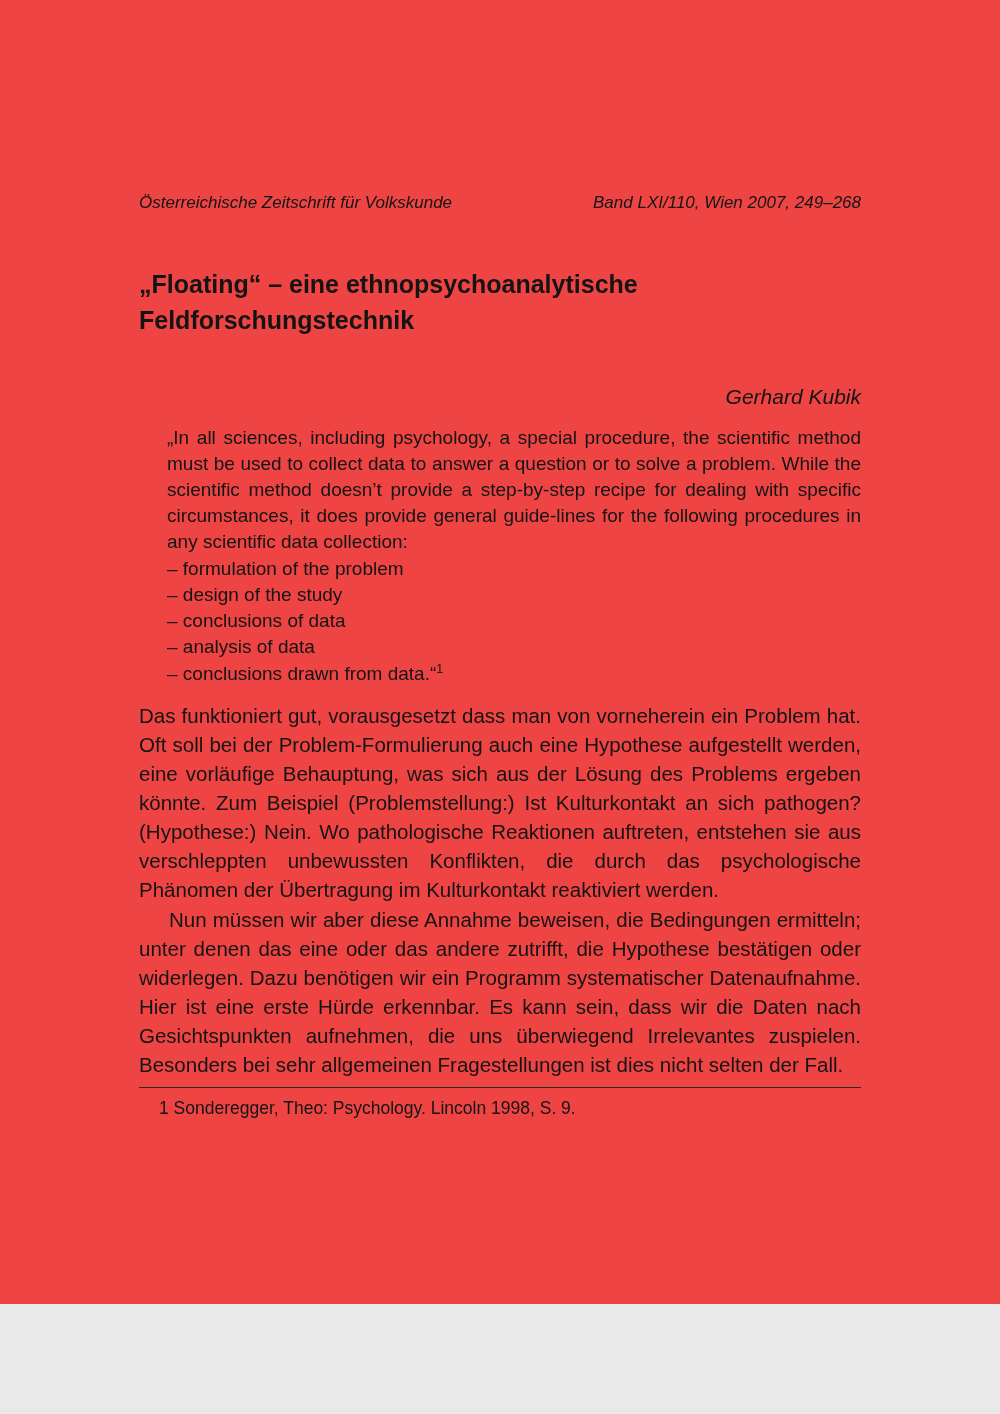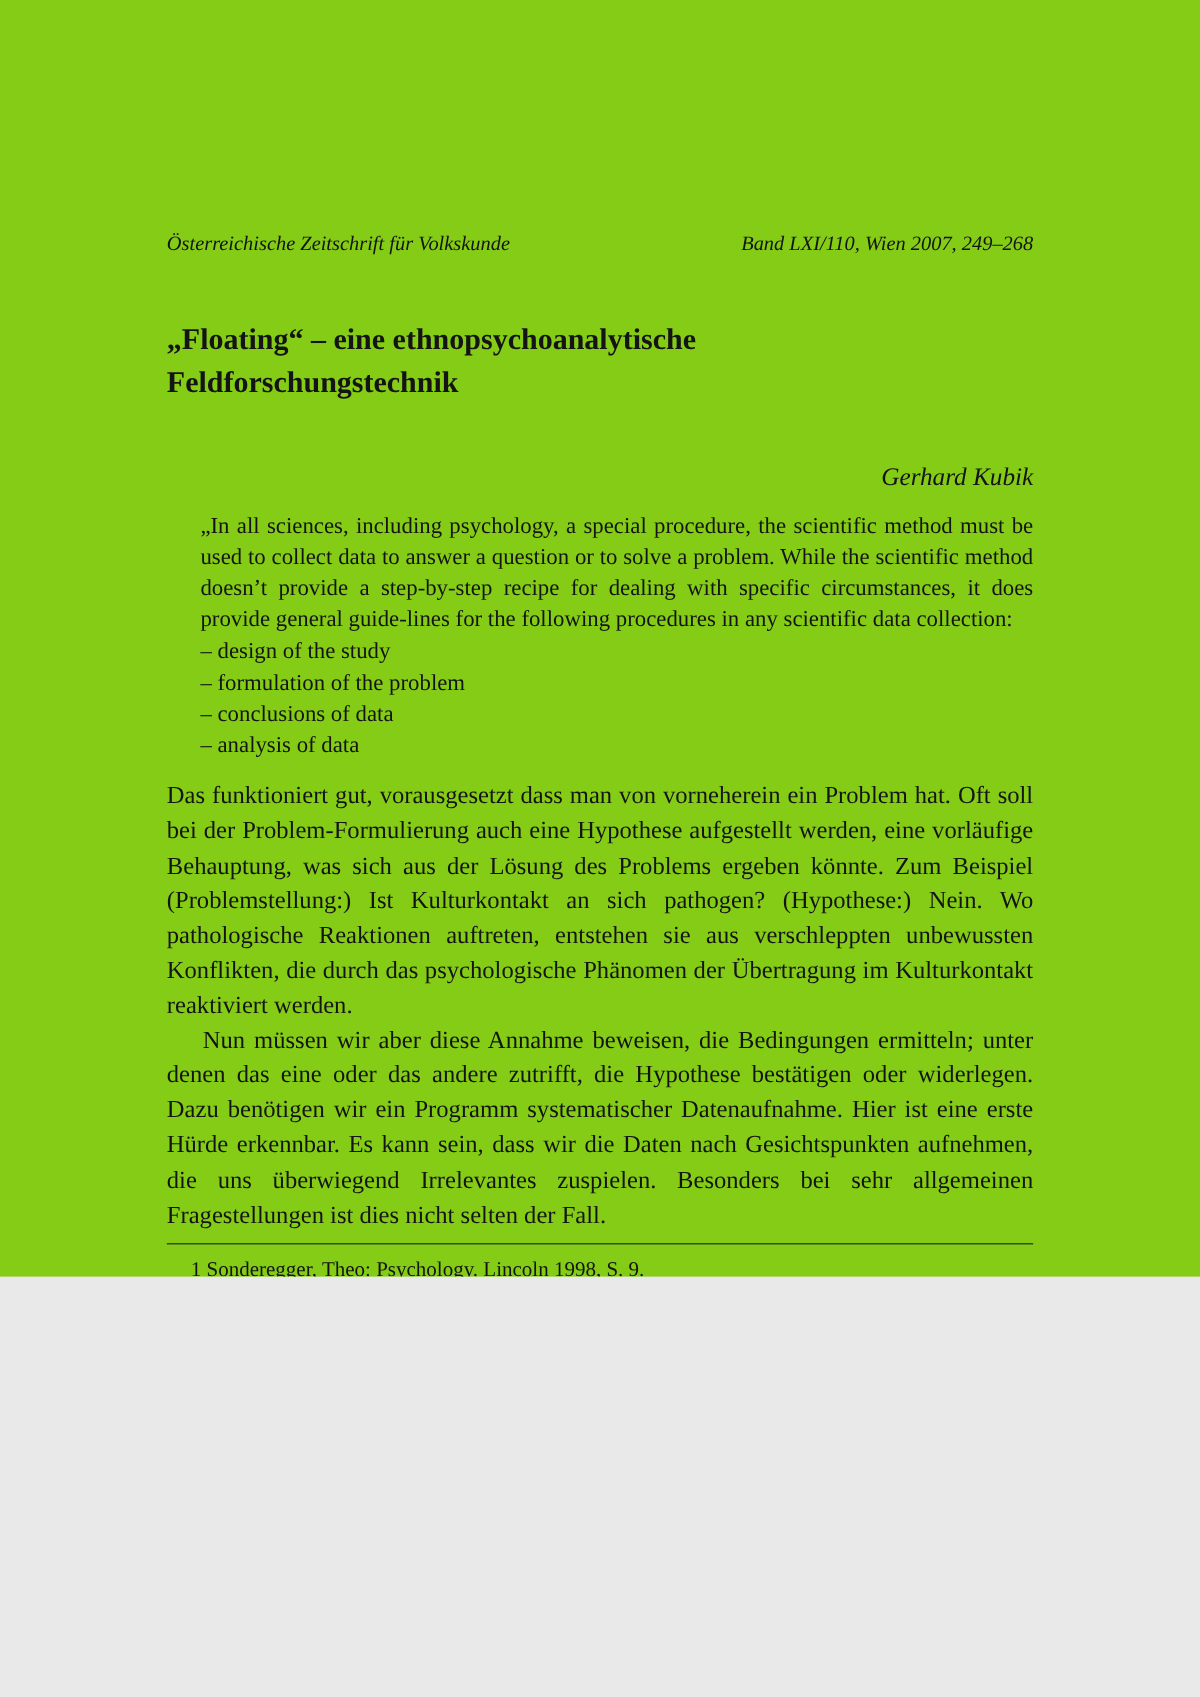--- a/index.html
+++ b/index.html
@@ -3,27 +3,27 @@
 <meta charset="utf-8">
 <style>
   html, body {
     margin: 0;
     padding: 0;
     background: #e9e9e9;
   }
   .page {
     position: relative;
     width: 1000px;
-    height: 1064px;
+    height: 1304px;
     margin: 0 auto;
-    background: #84cc16;
+    background: #ef4444;
     box-sizing: border-box;
     padding: 192px 139px 0 139px;
     color: #141414;
-    font-family: Liberation Serif, serif;
+    font-family: Liberation Sans, sans-serif;
     overflow: hidden;
   }
   .running-head {
     display: flex;
     justify-content: space-between;
     font-style: italic;
     font-size: 17px;
     line-height: 1.3;
   }
   .article-title {
@@ -94,24 +94,25 @@
   <h1 class="article-title">
     <span>„Floating“ – eine ethnopsychoanalytische</span><br>
     <span>Feldforschungstechnik</span>
   </h1>
 
   <div class="author">Gerhard Kubik</div>
 
 
   <div class="blockquote">
     <p>„In all sciences, including psychology, a special procedure, the scientific method must be used to collect data to answer a question or to solve a problem. While the scientific method doesn’t provide a step-by-step recipe for dealing with specific circumstances, it does provide general guide-lines for the following procedures in any scientific data collection:</p>
+    <div class="quote-item">– formulation of the problem</div>
     <div class="quote-item">– design of the study</div>
-    <div class="quote-item">– formulation of the problem</div>
     <div class="quote-item">– conclusions of data</div>
     <div class="quote-item">– analysis of data</div>
+    <div class="quote-item"><span>– conclusions drawn from data.“</span><sup class="fn-ref">1</sup></div>
   </div>
 
   <p class="bodytext bodypara">Das funktioniert gut, vorausgesetzt dass man von vorneherein ein Problem hat. Oft soll bei der Problem-Formulierung auch eine Hypothese aufgestellt werden, eine vorläufige Behauptung, was sich aus der Lösung des Problems ergeben könnte. Zum Beispiel (Problemstellung:) Ist Kulturkontakt an sich pathogen? (Hypothese:) Nein. Wo pathologische Reaktionen auftreten, entstehen sie aus verschleppten unbewussten Konflikten, die durch das psychologische Phänomen der Übertragung im Kulturkontakt reaktiviert werden.</p>
 
   <p class="bodytext bodypara indent-first">Nun müssen wir aber diese Annahme beweisen, die Bedingungen ermitteln; unter denen das eine oder das andere zutrifft, die Hypothese bestätigen oder widerlegen. Dazu benötigen wir ein Programm systematischer Datenaufnahme. Hier ist eine erste Hürde erkennbar. Es kann sein, dass wir die Daten nach Gesichtspunkten aufnehmen, die uns überwiegend Irrelevantes zuspielen. Besonders bei sehr allgemeinen Fragestellungen ist dies nicht selten der Fall.</p>
 
   <div class="footnote-area">
     <p>1 Sonderegger, Theo: Psychology. Lincoln 1998, S. 9.</p>
   </div>
 

